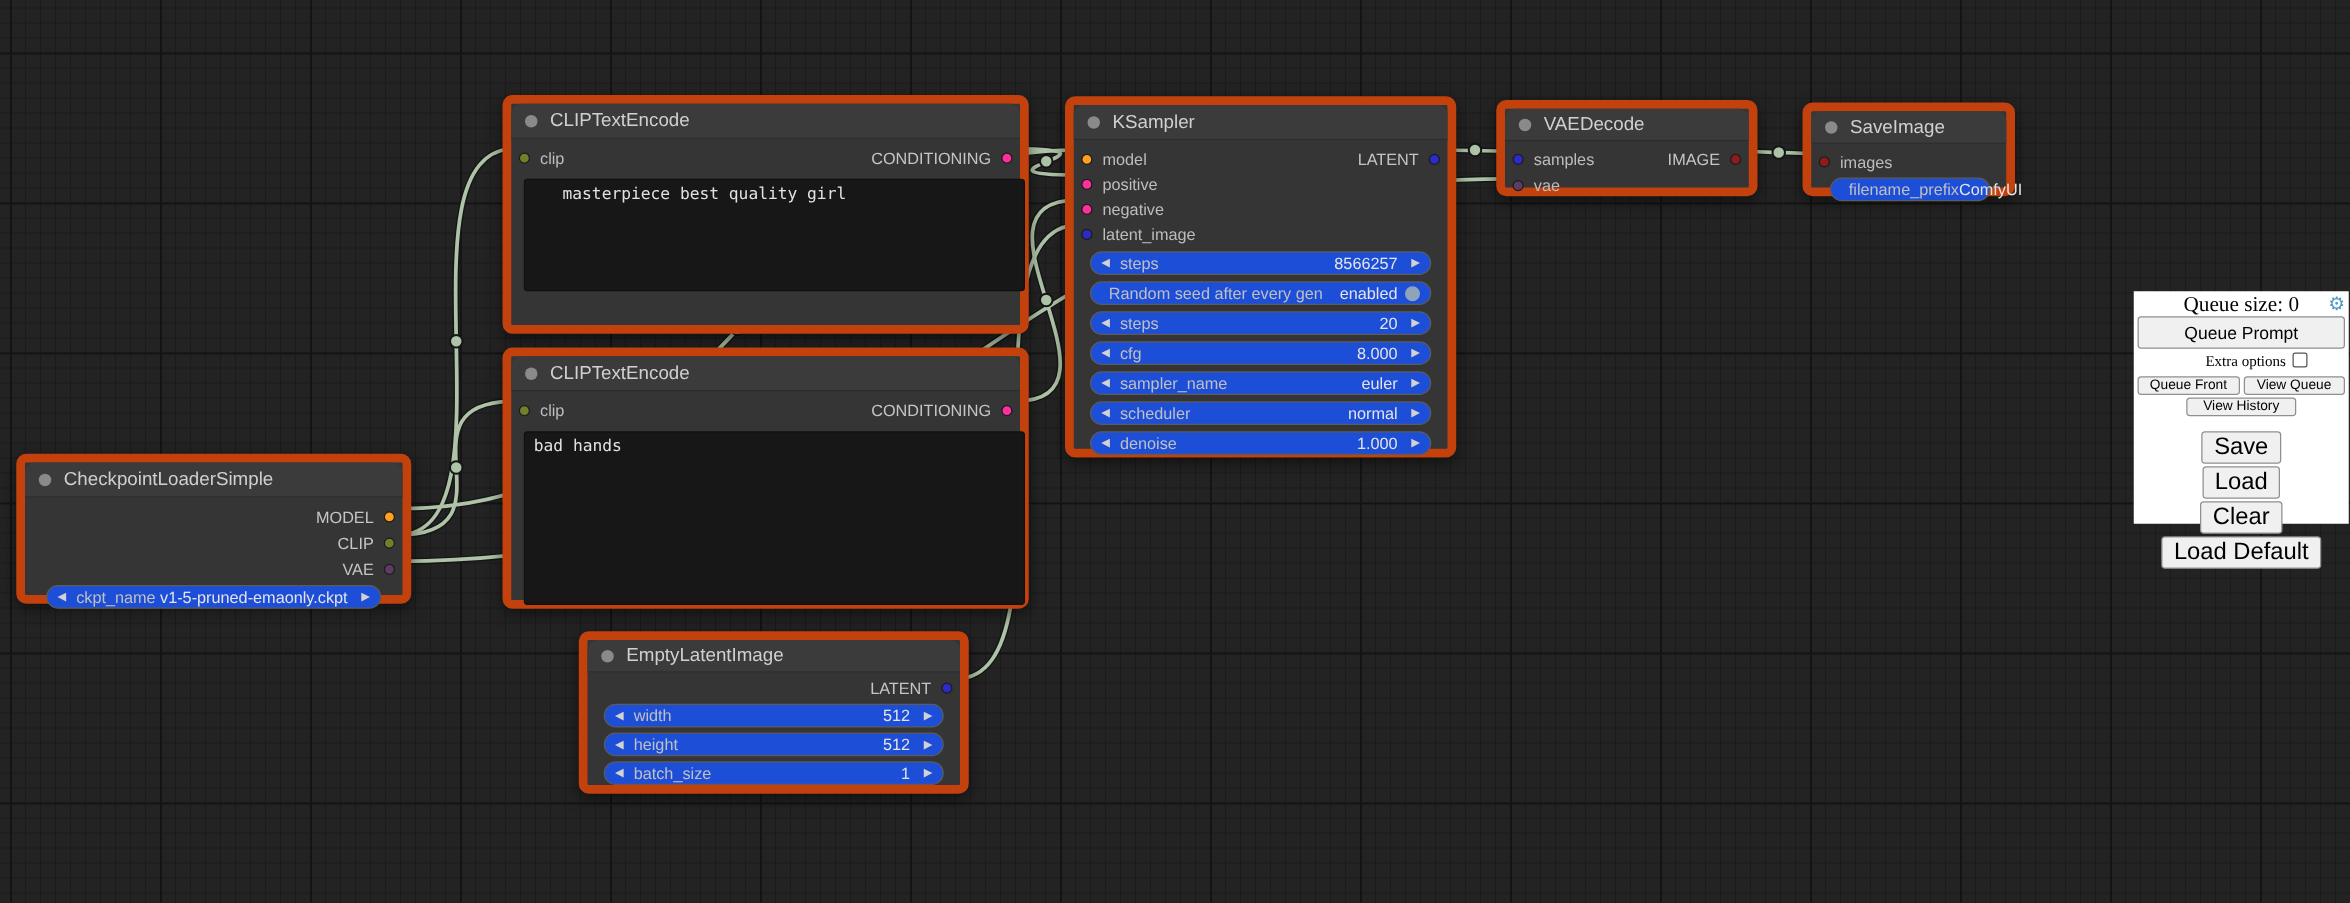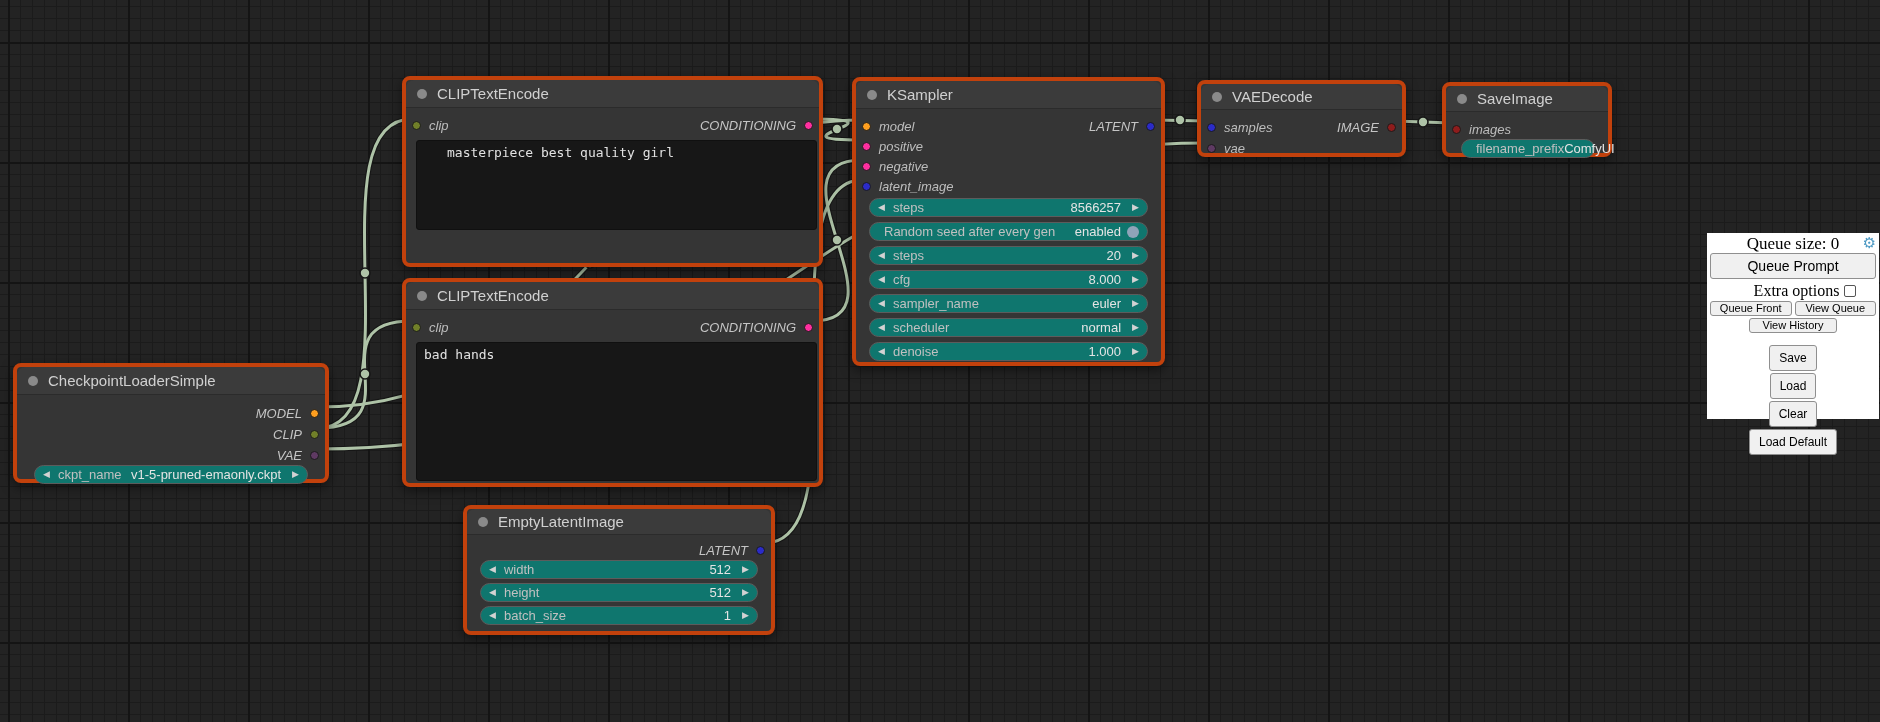--- a/index.html
+++ b/index.html
@@ -16,40 +16,40 @@
     background-position:8px 42px,8px 42px,8px 6px,8px 6px;
     font-family:"Liberation Sans", sans-serif;
   }
   svg.wires{ position:absolute; left:0; top:0; width:1880px; height:722px; }
   svg.wires path{ fill:none; }
   .wire-outline{ stroke:#161616; stroke-width:5.2; }
   .wire-color path{ stroke-width:3; }
   .wire-dots circle{ stroke:#161616; stroke-width:1.6; }
 
   .node{
-    position:absolute; background:#353535; border:4px solid #c2410c;
+    position:absolute; background:#353535; border:7px solid #c2410c;
     border-radius:8px; box-shadow:0 4px 12px rgba(0,0,0,.5);
     color:#c9c9c9; font-size:13px;
   }
   .node-title{
     height:28px; display:flex; align-items:center; padding:0 11px;
     background:#3b3b3b; border-bottom:1px solid #2b2b2b;
     border-radius:8px 8px 0 0; font-size:15px; color:#d0d0d0;
   }
   .node-title.small{ height:26px; }
   .tdot{ width:10px; height:10px; border-radius:50%; background:#8a8a8a; margin-right:10px; flex:none; }
   .slots{ padding-top:5px; }
-  .srow{ display:flex; align-items:flex-end; height:20px; padding:0 6px;font-style:italic; }
+  .srow{ display:flex; align-items:center; height:20px; padding:0 6px; }
   .srow.tall{ height:21px; }
   .in{ display:flex; align-items:center; gap:8px; color:#bdbdbd; }
   .out{ margin-left:auto; display:flex; align-items:center; gap:8px; color:#c5c5c5; }
   .pdot{ width:9px; height:9px; border-radius:50%; border:1px solid #1b1b1b; flex:none; }
 
   .widget{
-    height:19px; border-radius:10px; background:#0f766e; border:1px solid #5c5c5c;
+    height:19px; border-radius:10px; background:#1d4ed8; border:1px solid #5c5c5c;
     display:flex; align-items:center; padding:0 8px; margin:0 13px 5px;
     font-size:13px; color:#c5c5c5;
   }
   .warr{ font-size:9px; color:#d2d2d2; line-height:1; cursor:pointer; }
   .wlabel{ margin-left:8px; color:#c0c0c0; white-space:nowrap; }
   .wlabel.noarr{ margin-left:6px; }
   .wvalue{ margin-left:auto; margin-right:11px; color:#e4e4e4; white-space:nowrap; }
   .wvalue.end{ margin-right:6px; }
   .toggle{ width:12px; height:12px; border-radius:50%; flex:none; }
 
@@ -64,28 +64,28 @@
     background:#ffffff; color:#000;
   }
   .qp-header{ position:relative; height:19px; text-align:center;
     font-family:"Liberation Serif", serif; font-size:17px; padding-top:1px; }
   .qp-gear{ position:absolute; right:3px; top:1px; font-size:15px; cursor:pointer; }
   button.qpbtn{
     display:block; background:#f0f0f0; border:1px solid #8f8f8f; border-radius:3px;
     color:#000; font-family:"Liberation Sans", sans-serif; cursor:pointer;
   }
   .qp-main{ width:166px; height:26px; margin:1px auto 3px; font-size:14px; }
-  .qp-extra{ display:flex; justify-content:center; align-items:center; gap:5px;
-    font-family:"Liberation Serif", serif; font-size:16px; height:17px;padding-left:24px; }
+  .qp-extra{ display:flex; justify-content:center; gap:5px;
+    font-family:"Liberation Serif", serif; font-size:12px; height:17px;padding-left:24px; }
   .qp-check{ width:12px; height:12px; border:1px solid #555; border-radius:2px; background:#fff; cursor:pointer; }
   .qp-row{ display:flex; gap:3px; padding:2px 3px 0; }
   .qp-row.center{ justify-content:center; }
   .qp-small{ height:15px; font-size:11px; line-height:11px; padding:0 4px; }
   .qp-bigcol{ display:flex; flex-direction:column; align-items:center; gap:2px; margin-top:12px; }
-  .qp-big{ height:26px; font-size:12px; padding:0 9px; }
+  .qp-big{ height:26px; font-size:19px; padding:0 9px; }
 </style>
 </head>
 <body>
 
 <svg class="wires">
   <g class="wire-outline">
     <path d="M318,428 C418,428 312,119 412,119"></path>
     <path d="M318,428 C418,428 312,321 412,321"></path>
     <path d="M318,407 C590,407 590,120 862,120"></path>
     <path d="M318,449 C762,449 763,143 1207,143"></path>

